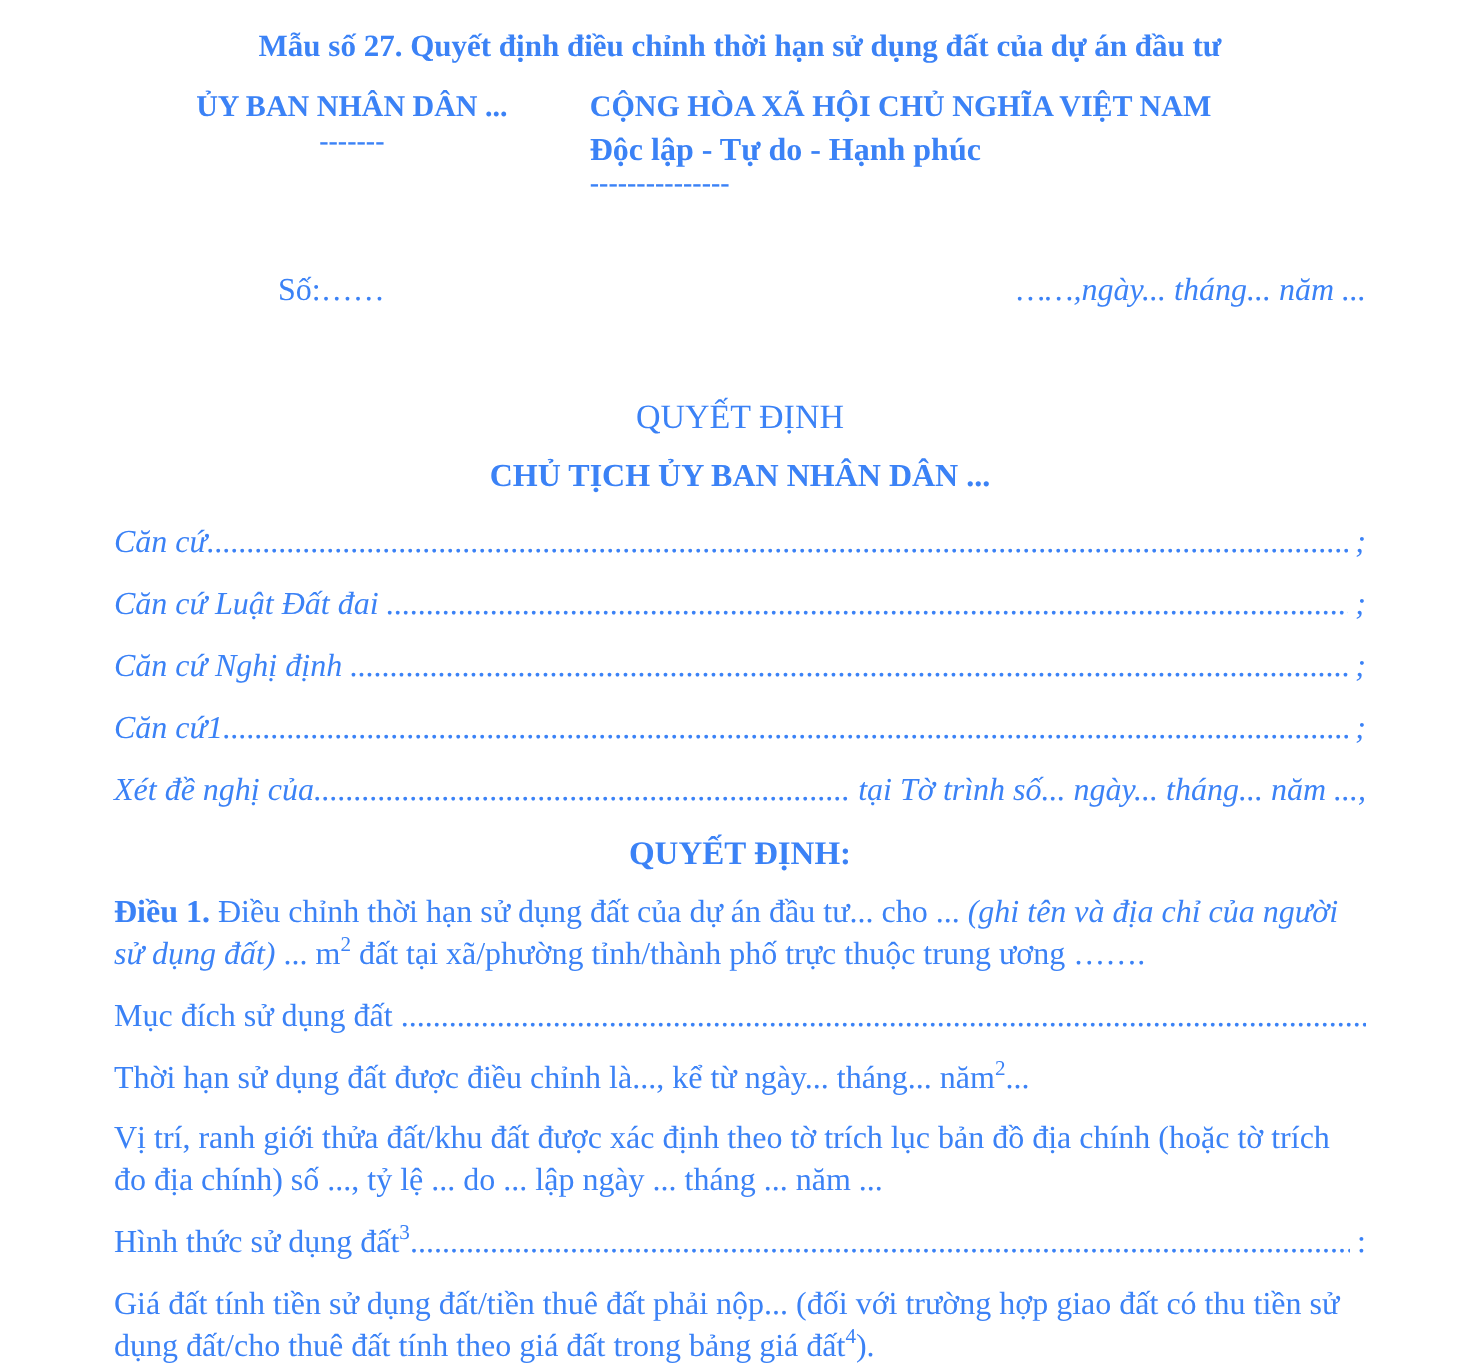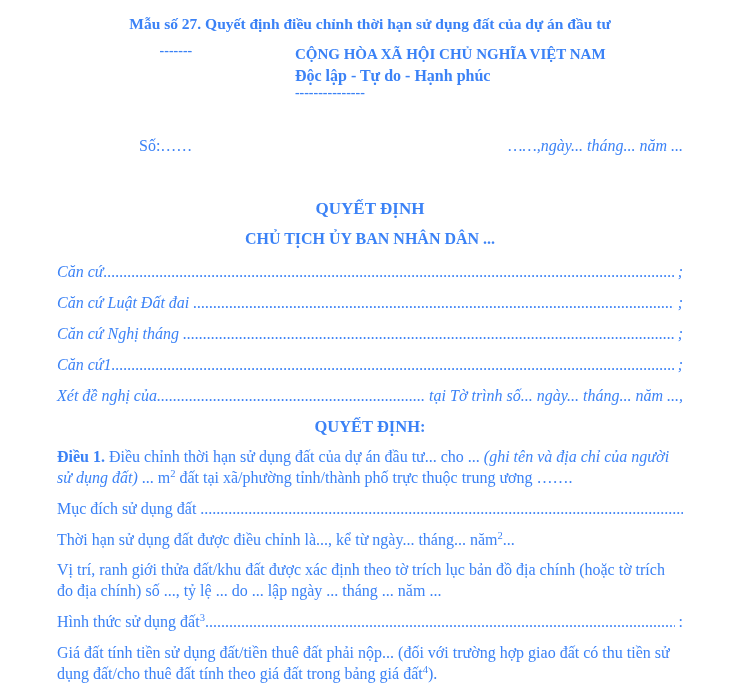--- a/index.html
+++ b/index.html
@@ -30,21 +30,21 @@
   .motto      { font-weight: bold; font-size: 16px; }
   .rule       { font-weight: bold; font-size: 14px; line-height: 14px; }
   .meta-row {
     display: flex;
     justify-content: space-between;
     align-items: baseline;
     margin-top: 18px;
   }
   .doc-number { margin-left: 82px; margin-top: 17px; }
   .date-line  { font-style: italic; }
-  .h-decision  { text-align: center; font-weight: bold; font-size: 17px;   margin: 42px 0 0 0; }
+  .h-decision  { text-align: center; font-weight: normal; font-size: 17px;   margin: 42px 0 0 0; }
   .h-subject   { text-align: center; font-weight: bold; font-size: 15.5px; margin: 9px 0 0 0; }
   .h-authority { text-align: center; font-weight: bold; font-size: 16px;   margin: 9px 0 0 0; }
   .h-decides   { text-align: center; font-weight: bold; font-size: 16.5px; margin: 4px 0 2px 0; }
   .citations { margin-top: 12px; }
   .dotted-line {
     display: flex;
     align-items: baseline;
     margin: 10px 0;
   }
   .dotted-line.italic { font-style: italic; }
@@ -63,20 +63,21 @@
 </style>
 </head>
 <body>
 
 <div class="page">
 
   <div class="doc-title">Mẫu số 27. Quyết định điều chỉnh thời hạn sử dụng đất của dự án đầu tư</div>
 
   <div class="header-row">
     <div class="header-left">
+      <div class="org-name">ỦY BAN NHÂN DÂN ...</div>
       <div class="rule">-------</div>
     </div>
     <div class="header-right">
       <div class="nation">CỘNG HÒA XÃ HỘI CHỦ NGHĨA VIỆT NAM</div>
       <div class="motto">Độc lập - Tự do - Hạnh phúc</div>
       <div class="rule">---------------</div>
     </div>
   </div>
 
   <div class="meta-row">
@@ -92,21 +93,21 @@
       <span class="dl-prefix">Căn cứ</span>
       <span class="dl-leader">......................................................................................................................................................................................</span>
       <span class="dl-suffix"> ;</span>
     </div>
     <div class="dotted-line italic">
       <span class="dl-prefix">Căn cứ Luật Đất đai </span>
       <span class="dl-leader">......................................................................................................................................................................................</span>
       <span class="dl-suffix"> ;</span>
     </div>
     <div class="dotted-line italic">
-      <span class="dl-prefix">Căn cứ Nghị tháng </span>
+      <span class="dl-prefix">Căn cứ Nghị định </span>
       <span class="dl-leader">......................................................................................................................................................................................</span>
       <span class="dl-suffix"> ;</span>
     </div>
     <div class="dotted-line italic">
       <span class="dl-prefix">Căn cứ1</span>
       <span class="dl-leader">......................................................................................................................................................................................</span>
       <span class="dl-suffix"> ;</span>
     </div>
     <div class="dotted-line italic">
       <span class="dl-prefix">Xét đề nghị của</span>

